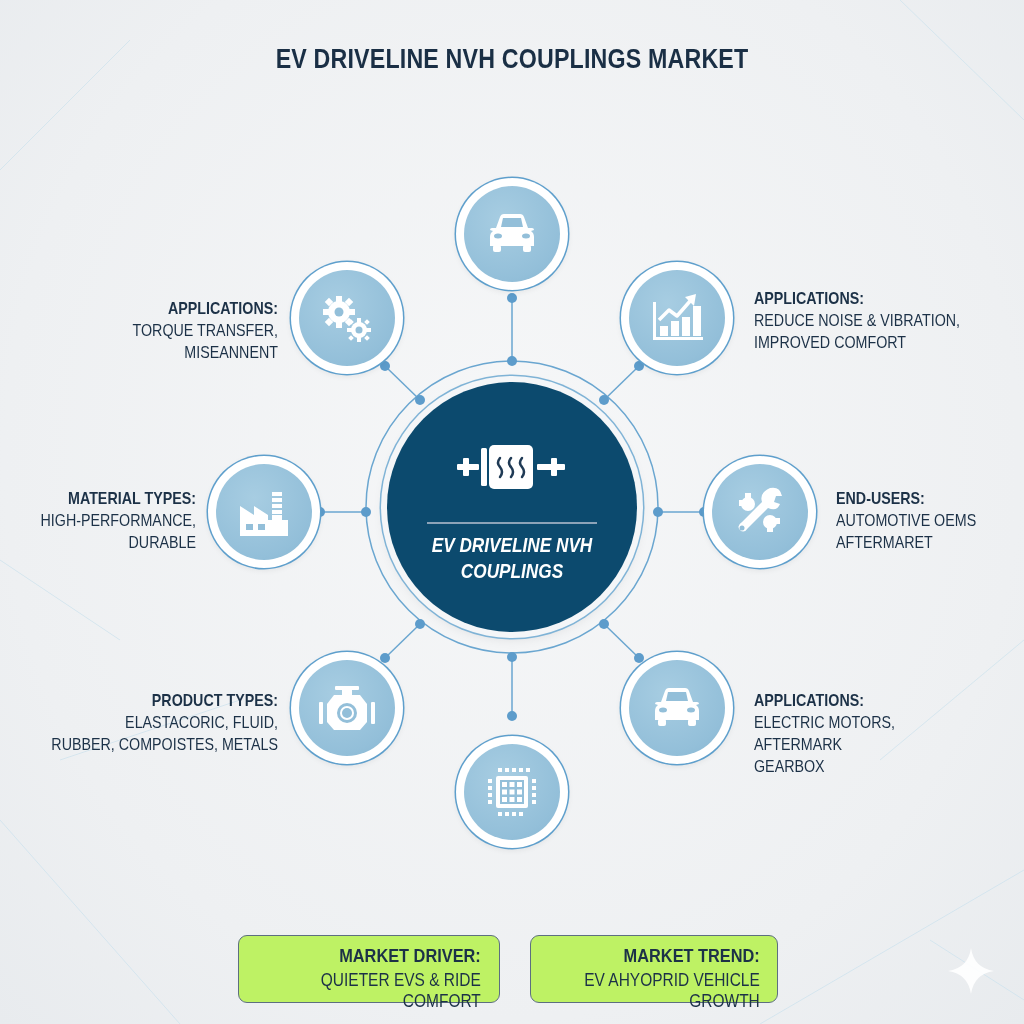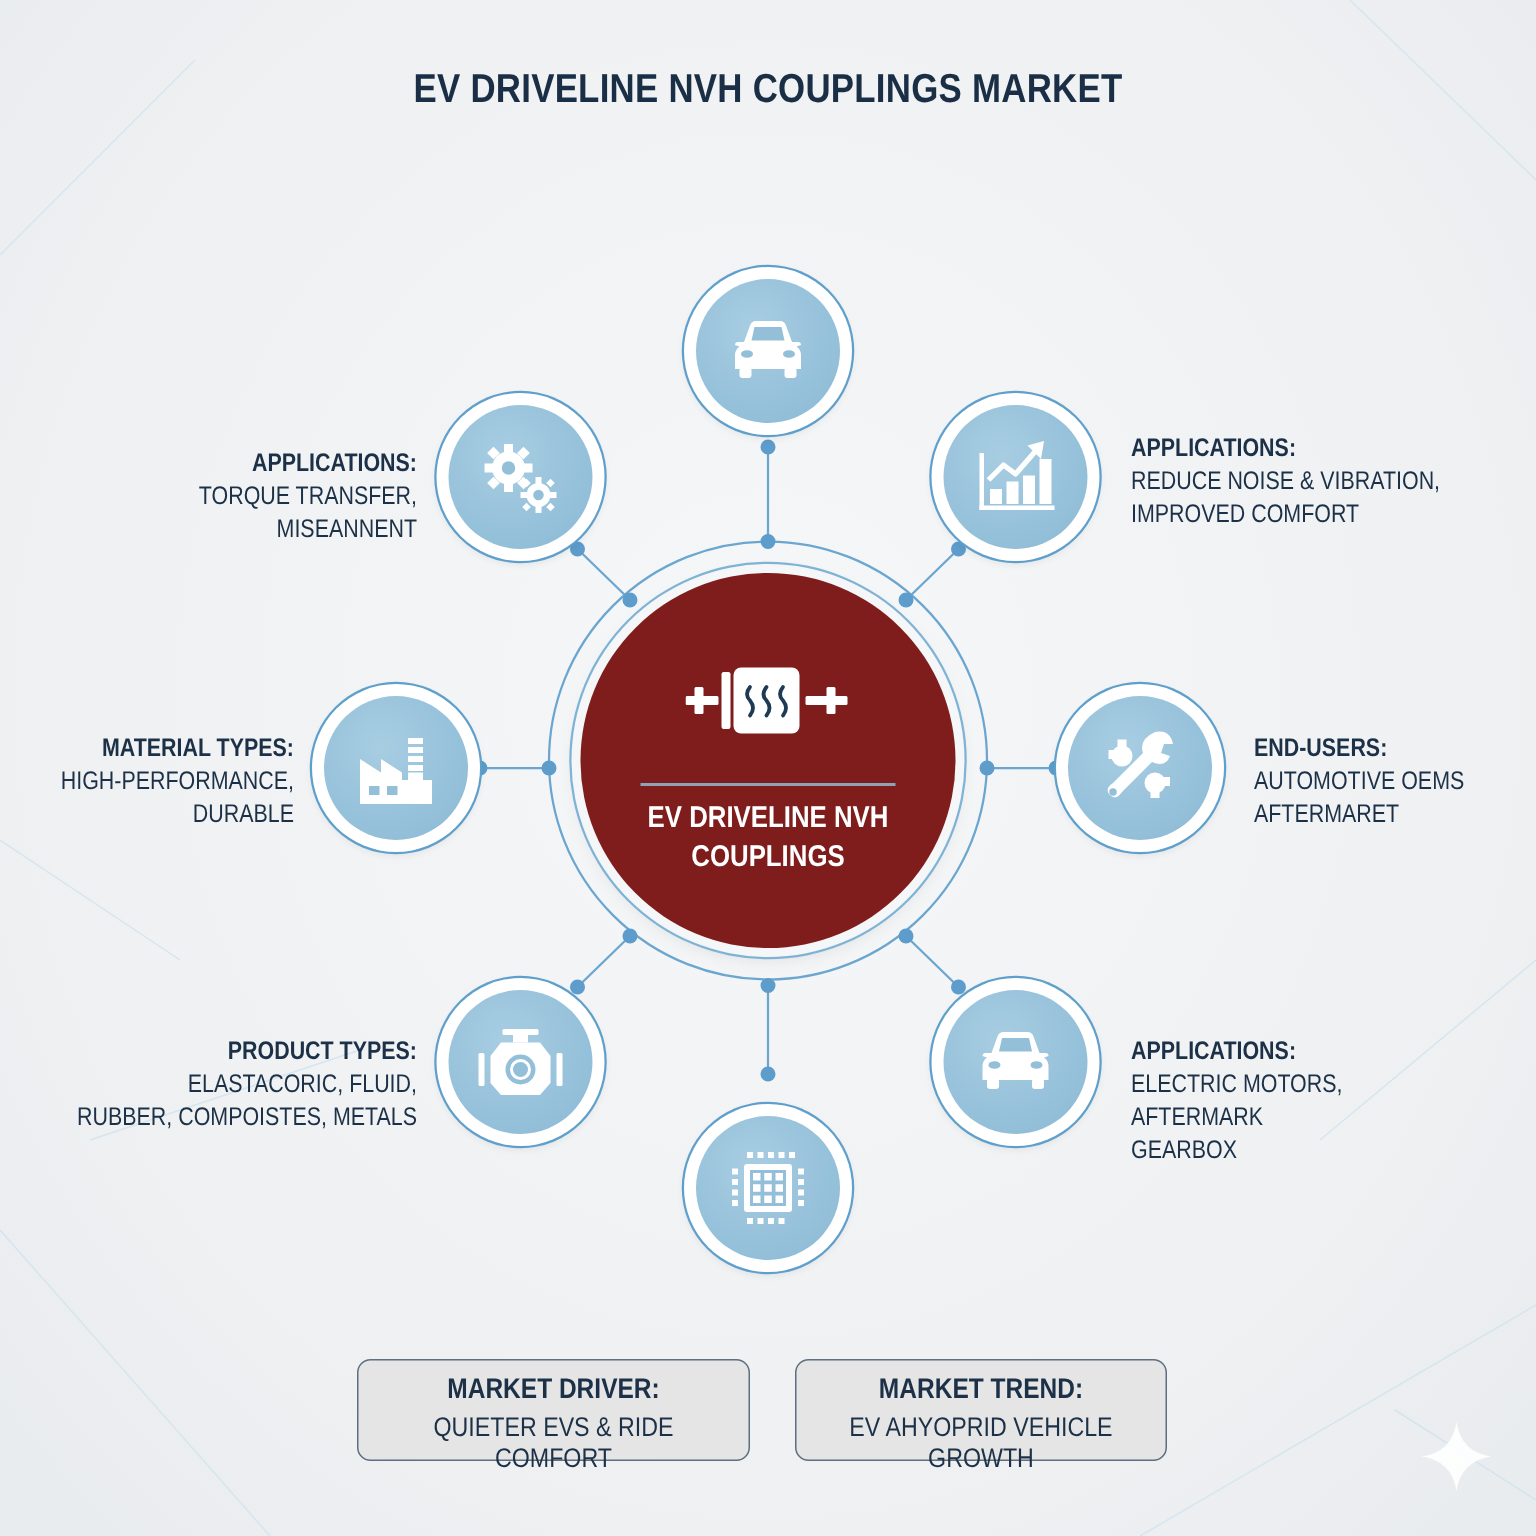--- a/index.html
+++ b/index.html
@@ -11,22 +11,23 @@
   }
   .bg-net { position:absolute; left:0; top:0; width:1024px; height:1024px; }
   .title {
     position:absolute; left:0; width:1024px; top:44px; text-align:center;
     font-size:27px; font-weight:bold; letter-spacing:0.2px; color:#1a2f45;
     transform: scaleX(0.86); transform-origin:center;
   }
   .diagram { position:absolute; left:0; top:0; width:1024px; height:1024px; }
   .hub {
     position:absolute; left:387px; top:382px; width:250px; height:250px;
-    border-radius:50%; background:#7f1d1d;
+    border-radius:50%; background:#0c4a6e;
     box-shadow: 0 0 0 6px #f4f6f8, 0 0 0 7.5px #7fb3d6, 0 4px 14px rgba(0,0,0,0.15);
+    font-style: italic;
   }
   .hub-icon { position:absolute; left:70px; top:60px; width:110px; height:50px; }
   .hub-divider { position:absolute; left:40px; top:140px; width:170px; height:1.5px; background:#8da3b8; }
   .hub-label {
     position:absolute; left:0; width:250px; top:150px; text-align:center;
     color:#ffffff; font-weight:bold; font-size:20px; line-height:26px;
     transform: scaleX(0.86); transform-origin:center;
   }
   .node {
     position:absolute; width:112px; height:112px; border-radius:50%;
@@ -38,22 +39,22 @@
     background: radial-gradient(circle at 40% 35%, #a7cde2 0%, #93bfd9 70%, #86b5d1 100%);
   }
   .node-icon { position:absolute; left:18px; top:18px; width:60px; height:60px; }
   .label { position:absolute; font-size:17px; line-height:22px; color:#1c3147; }
   .label .head { font-weight:bold; display:block; }
   .label .body { display:block; }
   .label.right { text-align:right; transform-origin:right; }
   .label.left { text-align:left; transform-origin:left; }
   .label { transform: scaleX(0.84); }
   .box {
-    position:absolute; top:906px; height:66px; border:1.5px solid #5d6f80; border-radius:9px;
-    background:#e5e5e5; text-align:center;
+    position:absolute; top:935px; height:66px; border:1.5px solid #5d6f80; border-radius:9px;
+    background:#bef264; text-align:right;
   }
   .box .head { display:block; font-weight:bold; font-size:19px; margin-top:9px; transform:scaleX(0.86); }
   .box .body { display:block; font-size:18px; margin-top:3px; transform:scaleX(0.86); }
   .sparkle { position:absolute; left:946px; top:946px; width:50px; height:50px; }
 </style>
 </head>
 <body>
 
 <svg class="bg-net" viewBox="0 0 1024 1024">
   <g stroke="#cfe3ee" stroke-width="1" fill="none" opacity="0.8">

